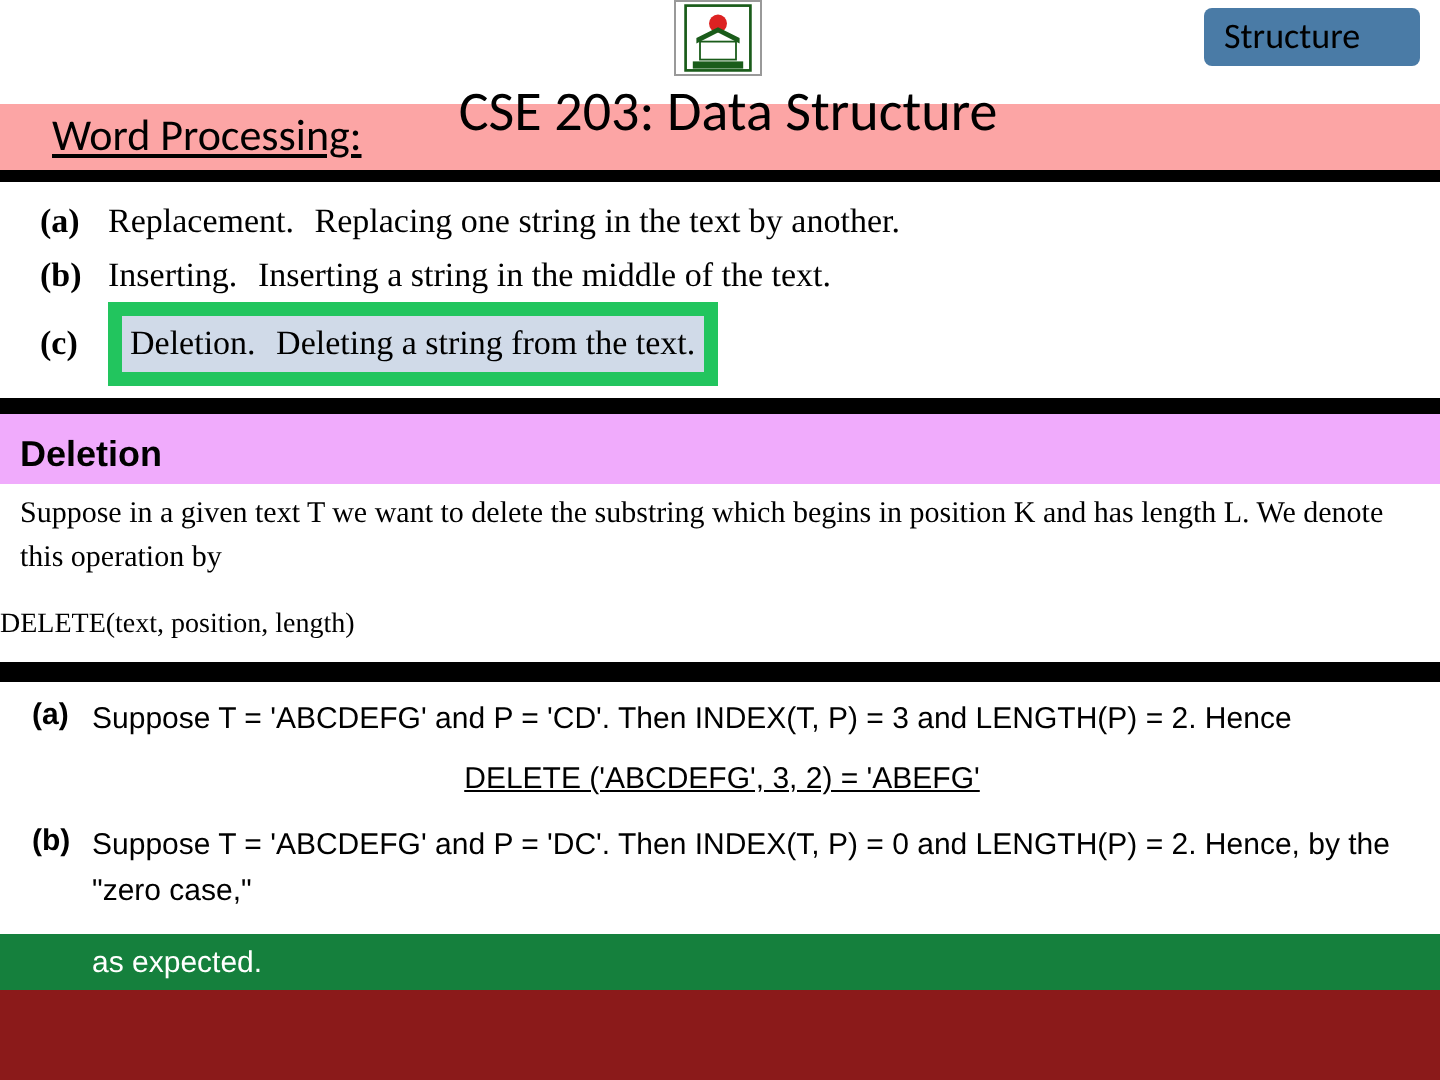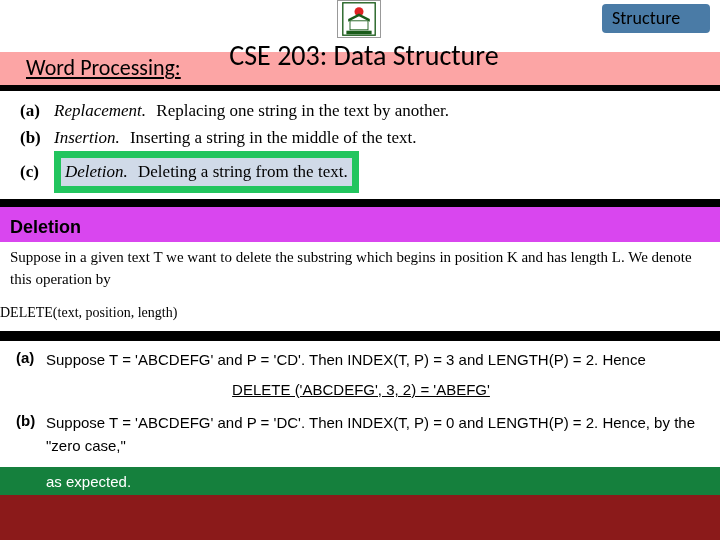--- a/index.html
+++ b/index.html
@@ -62,29 +62,29 @@
   .ops-panel {
     background: #fff;
     margin: 0;
     padding: 6px 10px 6px 20px;
     font-family: "Times New Roman", serif;
     font-size: 17px;
     line-height: 1.6;
   }
   .ops-panel .row { display: flex; align-items: baseline; }
   .ops-panel .lbl { font-weight: bold; width: 34px; }
-  .ops-panel .term { font-style: italic; margin-right: 6px; text-align: center; }
+  .ops-panel .term { margin-right: 6px; text-align: center; }
   .ops-panel .highlight {
     background: rgba(120,150,190,0.35);
     border: 7px solid #22c55e;
     padding: 0 4px;
   }
   .black-band2 { background: #000; height: 8px; }
   .deletion-title {
-    background: #d946ef;
+    background: #f0abfc;
     padding: 10px 0 4px 10px;
     font-family: Arial, sans-serif;
     font-weight: bold;
     font-size: 18px;
   }
   .deletion-body {
     background: #fff;
     font-family: "Times New Roman", serif;
     font-size: 15px;
     padding: 4px 18px 10px 10px;
@@ -157,21 +157,21 @@
   <div class="row">
     <span class="lbl">(a)</span>
     <span>
       <span class="term">Replacement.</span>
       <span>Replacing one string in the text by another.</span>
     </span>
   </div>
   <div class="row">
     <span class="lbl">(b)</span>
     <span>
-      <span class="term">Insertion.</span>
+      <span class="term">Inserting.</span>
       <span>Inserting a string in the middle of the text.</span>
     </span>
   </div>
   <div class="row">
     <span class="lbl">(c)</span>
     <span class="highlight">
       <span class="term">Deletion.</span>
       <span>Deleting a string from the text.</span>
     </span>
   </div>

